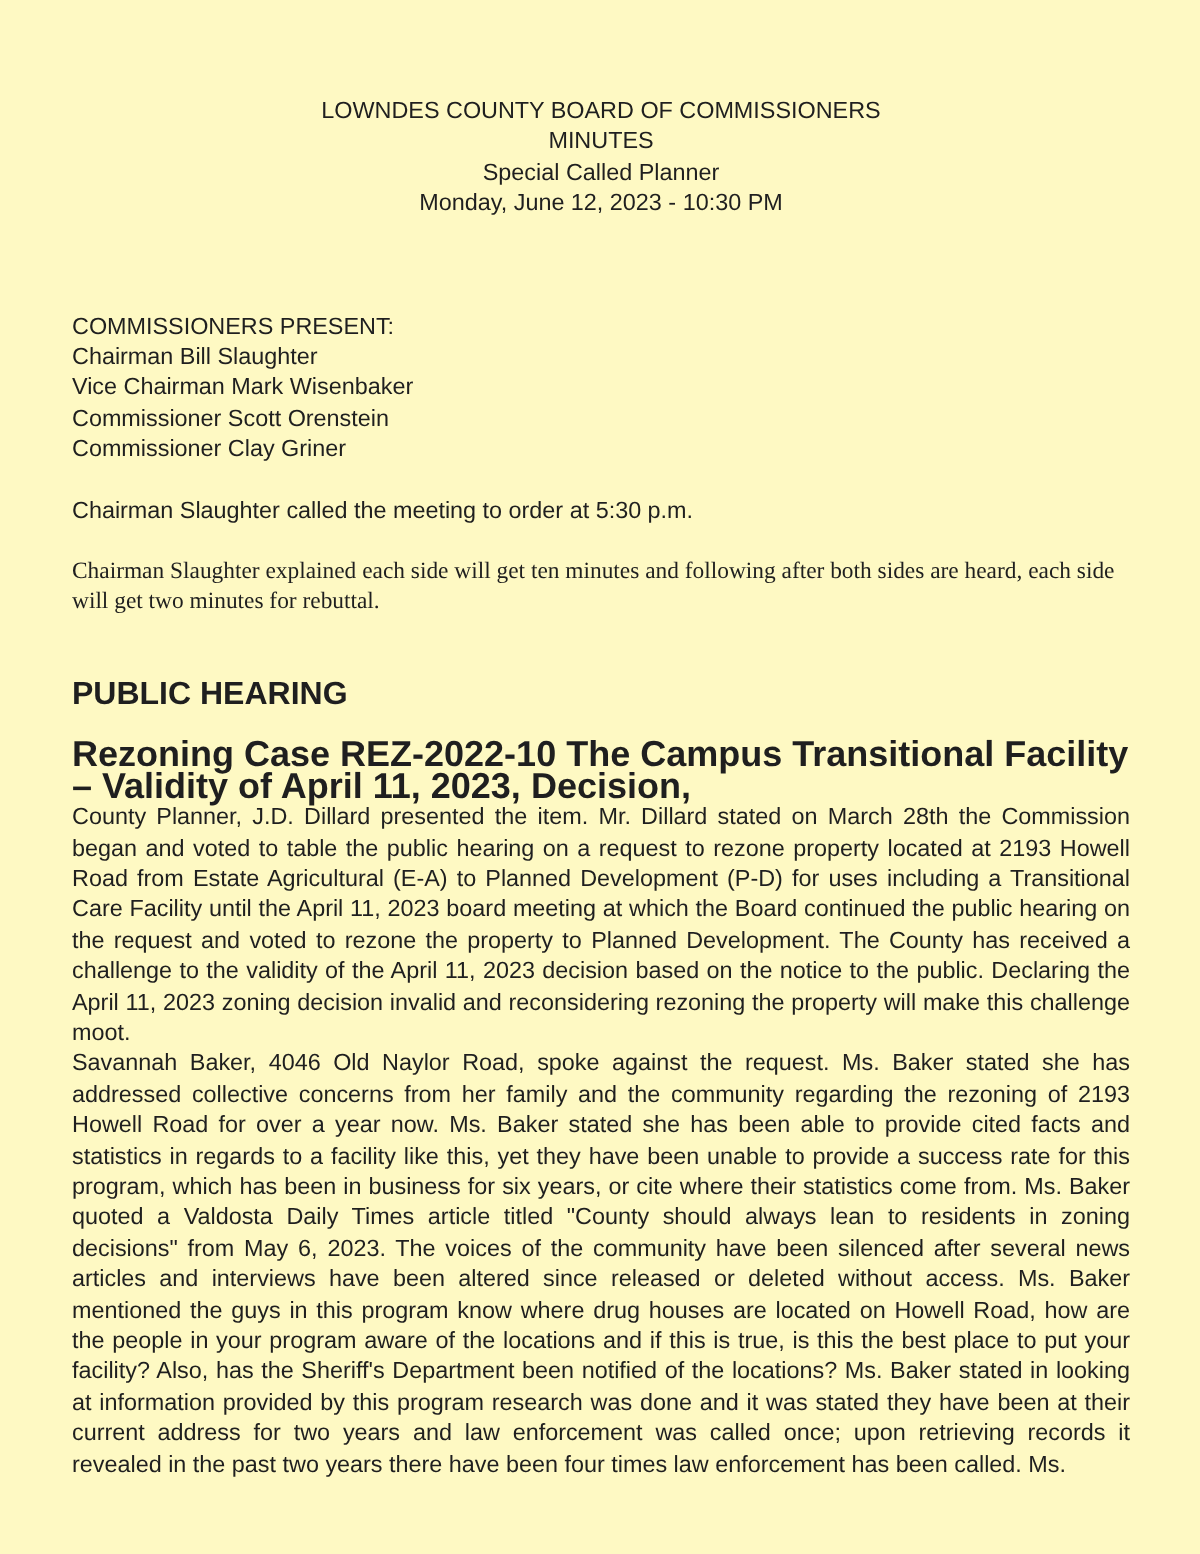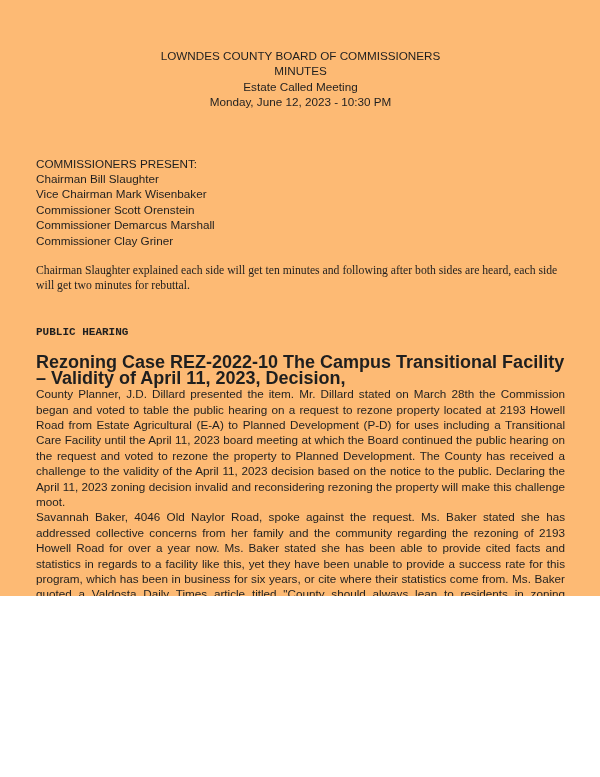--- a/index.html
+++ b/index.html
@@ -3,24 +3,24 @@
 <meta charset="utf-8">
 <style>
   html, body {
     margin: 0;
     padding: 0;
     background: #ffffff;
   }
   .page {
     position: relative;
     width: 600px;
-    height: 596px;
+    height: 777px;
     box-sizing: border-box;
     padding: 48px 35px 0 36px;
-    background: #fdba74;
+    background: #fef9c3;
     font-family: "Liberation Sans", sans-serif;
     font-size: 11.7px;
     line-height: 15.4px;
     color: #1f1f1f;
     overflow: hidden;
   }
   .doc-header {
     text-align: center;
     margin-bottom: 46px;
   }
@@ -33,56 +33,55 @@
   p {
     margin: 0 0 15px 0;
   }
   p.rules {
     margin-bottom: 31px;
     font-family: Liberation Serif, serif;
   }
   .section-heading {
     font-weight: bold;
     margin: 0 0 15px 0;
-    font-size: 11px;
+    font-size: 16px;
     line-height: 15.4px;
-    font-family: Liberation Mono, monospace;
   }
   .case-title {
     font-weight: bold;
     margin: 0;
     font-size: 18px;
     line-height: 15.4px;
   }
   p.justified {
     margin: 0;
     text-align: justify;
   }
 </style>
 </head>
 <body>
 
 <div class="page">
 
   <header class="doc-header">
     <div>LOWNDES COUNTY BOARD OF COMMISSIONERS</div>
     <div>MINUTES</div>
-    <div>Estate Called Meeting</div>
+    <div>Special Called Planner</div>
     <div>Monday, June 12, 2023 - 10:30 PM</div>
   </header>
 
   <section class="attendance">
     <div>COMMISSIONERS PRESENT:</div>
     <div>Chairman Bill Slaughter</div>
     <div>Vice Chairman Mark Wisenbaker</div>
     <div>Commissioner Scott Orenstein</div>
-    <div>Commissioner Demarcus Marshall</div>
     <div>Commissioner Clay Griner</div>
   </section>
 
+  <p>Chairman Slaughter called the meeting to order at 5:30 p.m.</p>
 
   <p class="rules">Chairman Slaughter explained each side will get ten minutes and following after both sides are heard, each side will get two minutes for rebuttal.</p>
 
   <div class="section-heading">PUBLIC HEARING</div>
 
   <div class="case-title">Rezoning Case REZ-2022-10 The Campus Transitional Facility – Validity of April 11, 2023, Decision,</div>
 
   <p class="justified">County Planner, J.D. Dillard presented the item.  Mr. Dillard stated on March 28th the Commission began and voted to table the public hearing on a request to rezone property located at 2193 Howell Road from Estate Agricultural (E-A) to Planned Development (P-D) for uses including a Transitional Care Facility until the April 11, 2023 board meeting at which the Board continued the public hearing on the request and voted to rezone the property to Planned Development.  The County has received a challenge to the validity of the April 11, 2023 decision based on the notice to the public.  Declaring the April 11, 2023 zoning decision invalid and reconsidering rezoning the property will make this challenge moot.</p>
 
   <p class="justified">Savannah Baker, 4046 Old Naylor Road, spoke against the request.  Ms. Baker stated she has addressed collective concerns from her family and the community regarding the rezoning of 2193 Howell Road for over a year now.  Ms. Baker stated she has been able to provide cited facts and statistics in regards to a facility like this, yet they have been unable to provide a success rate for this program, which has been in business for six years, or cite where their statistics come from.  Ms. Baker quoted a Valdosta Daily Times article titled "County should always lean to residents in zoning decisions" from May 6, 2023. The voices of the community have been silenced after several news articles and interviews have been altered since released or deleted without access.  Ms. Baker mentioned the guys in this program know where drug houses are located on Howell Road, how are the people in your program aware of the locations and if this is true, is this the best place to put your facility?  Also, has the Sheriff's Department been notified of the locations?  Ms. Baker stated in looking at information provided by this program research was done and it was stated they have been at their current address for two years and law enforcement was called once; upon retrieving records it revealed in the past two years there have been four times law enforcement has been called.  Ms.</p>

